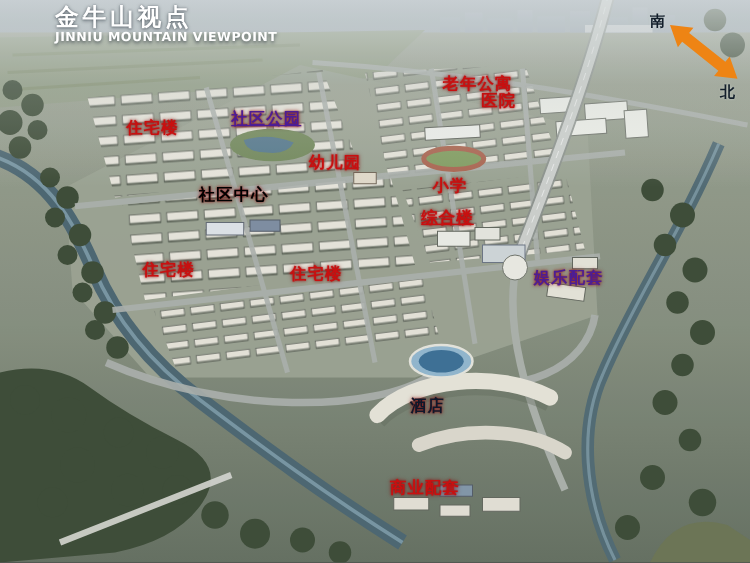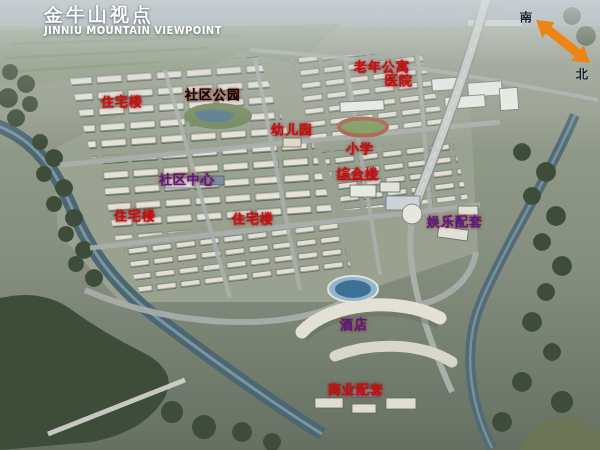--- a/index.html
+++ b/index.html
@@ -228,26 +228,26 @@
         <path d="M0,0 L16,-10 L16,-4.5 L53,-4.5 L53,-10 L69,0 L53,10 L53,4.5 L16,4.5 L16,10 Z" fill="#ee8414"></path>
       </g>
     </svg>
     <span class="compass-label" style="left:16px;top:17px;">南</span>
     <span class="compass-label" style="left:72px;top:74px;">北</span>
   </div>
 
   <div id="labels-layer">
       <div class="map-label" style="left: 399px; top: 37px; color: rgb(200, 16, 16); margin-top: 44px;">医院</div>
       <div class="map-label" style="left: 382px; top: 67px; color: rgb(200, 16, 16);">老年公寓</div>
-      <div class="map-label" style="left: 213px; top: 95px; color: #000000;">社区公园</div>
+      <div class="map-label" style="left: 213px; top: 95px; color: #4c1d95; text-decoration: underline;">社区公园</div>
       <div class="map-label" style="left: 122px; top: 102px; color: rgb(200, 16, 16);">住宅楼</div>
       <div class="map-label" style="left: 360px; top: 113px; color: rgb(200, 16, 16); margin-top: 36px;">小学</div>
-      <div class="map-label" style="left: 292px; top: 130px; color: rgb(200, 16, 16);">幼儿园</div>
-      <div class="map-label" style="left: 187px; top: 180px; color: #4c1d95;">社区中心</div>
+      <div class="map-label" style="left: 268px; top: 130px; color: rgb(200, 16, 16);">幼儿园</div>
+      <div class="map-label" style="left: 187px; top: 156px; color: #000000;">社区中心</div>
       <div class="map-label" style="left: 358px; top: 174px; color: rgb(200, 16, 16); text-decoration: underline;">综合楼</div>
       <div class="map-label" style="left: 135px; top: 216px; color: rgb(200, 16, 16);">住宅楼</div>
       <div class="map-label" style="left: 253px; top: 219px; color: rgb(200, 16, 16);">住宅楼</div>
       <div class="map-label" style="left: 455px; top: 222px; color: #4c1d95;">娱乐配套</div>
-      <div class="map-label" style="left: 342px; top: 325px; color: #4c1d95; margin-left: 12px;">酒店</div>
-      <div class="map-label" style="left: 340px; top: 390px; color: rgb(200, 16, 16); margin-left: 16px;">商业配套</div>
+      <div class="map-label" style="left: 342px; top: 325px; color: #0f172a;">酒店</div>
+      <div class="map-label" style="left: 340px; top: 390px; color: rgb(200, 16, 16);">商业配套</div>
     </div>
 
 </div>
 
 </body></html>

